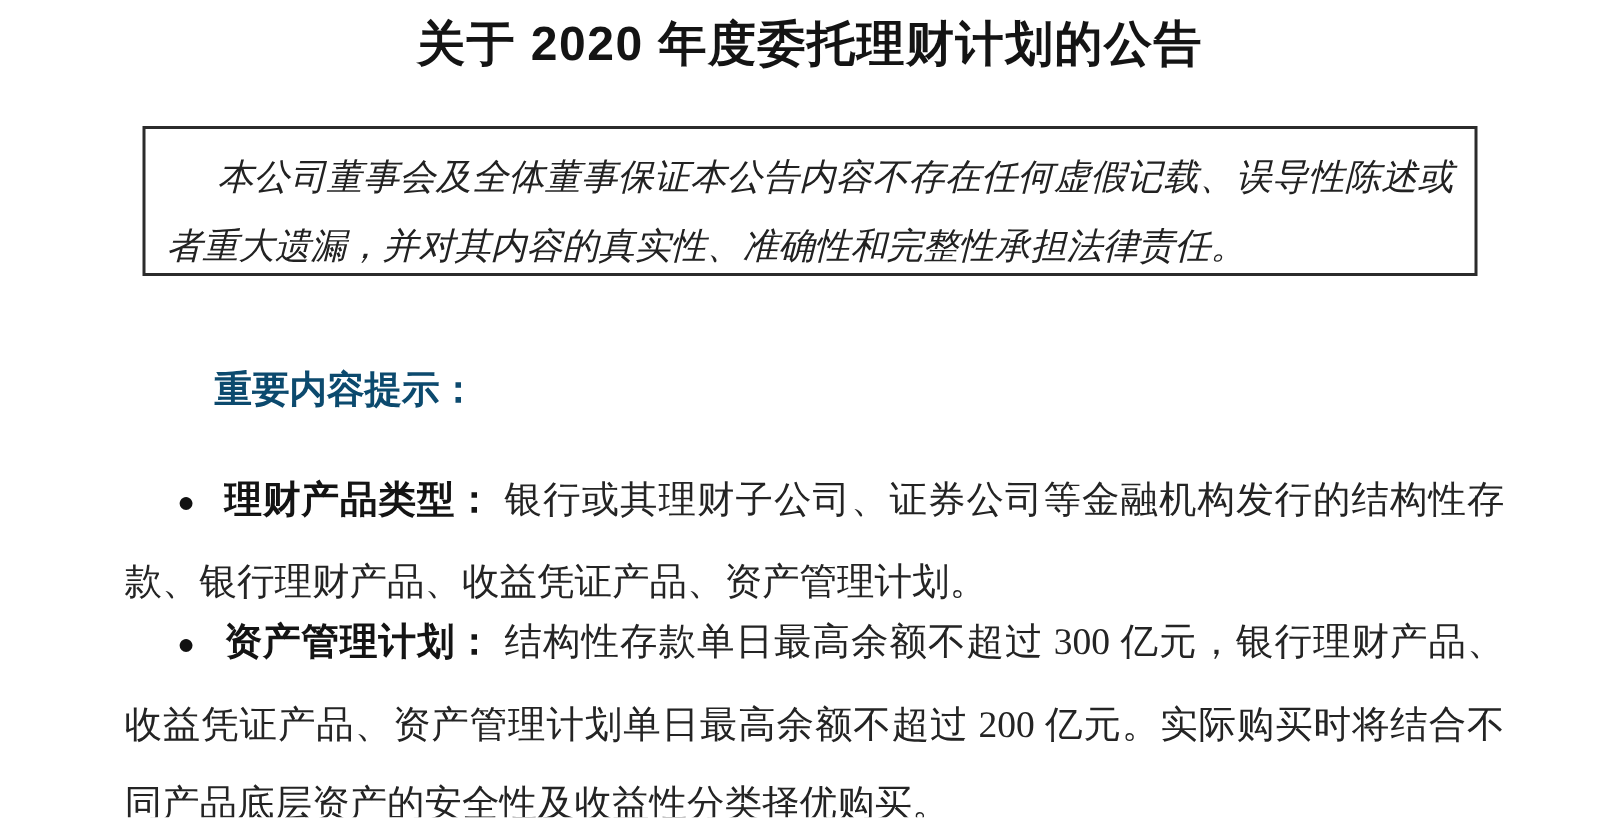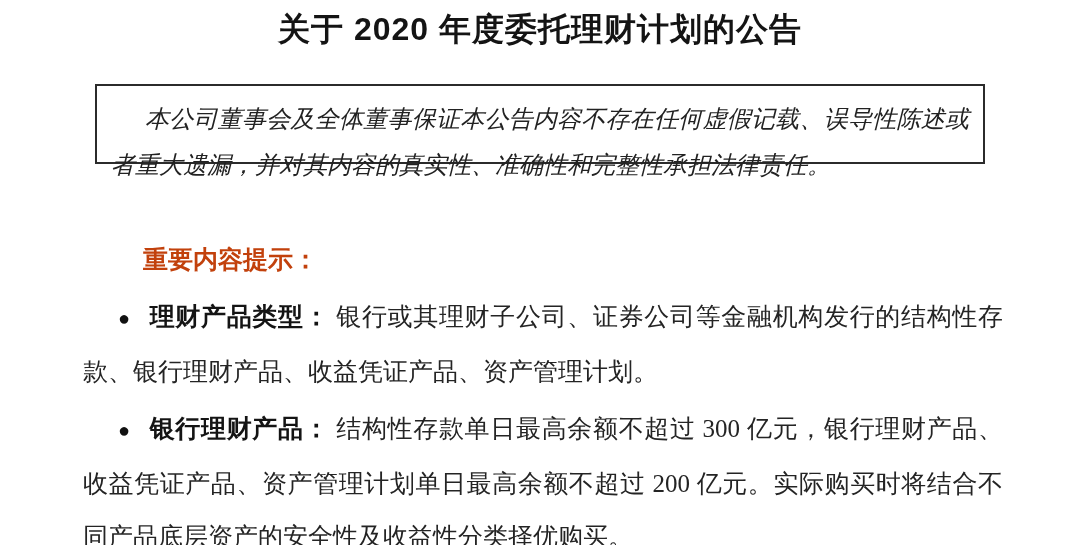--- a/index.html
+++ b/index.html
@@ -27,21 +27,21 @@
     font-weight: bold;
     letter-spacing: 1px;
     color: #141414;
     font-family: "Liberation Sans", "DejaVu Sans", sans-serif;
   }
   .disclaimer-box {
     position: absolute;
     left: 95px;
     top: 84px;
     width: 890px;
-    height: 80px;
+    height: 100px;
     border: 2px solid #2b2b2b;
     box-sizing: border-box;
     background: #ffffff;
   }
   .disclaimer-text {
     margin: 0;
     padding: 10px 14px 0 14px;
     font-size: 24px;
     line-height: 46px;
     text-indent: 34px;
@@ -51,35 +51,35 @@
     font-family: "Liberation Serif", "DejaVu Serif", serif;
   }
   .notice-heading {
     position: absolute;
     left: 83px;
     top: 243px;
     margin: 0;
     font-size: 25px;
     font-weight: bold;
     text-indent: 60px;
-    color: #c2410c;
+    color: #0c4a6e;
     font-family: Liberation Sans, sans-serif;
   }
   .bullet-para {
     position: absolute;
     left: 83px;
     width: 920px;
     margin: 0;
     font-size: 25px;
     line-height: 53px;
     text-align: justify;
     text-indent: 35px;
     color: #242424;
   }
-  .bullet-para.first  { top: 290px; }
+  .bullet-para.first  { top: 307px; }
   .bullet-para.second { top: 402px; }
   .bullet-marker {
     font-size: 20px;
     margin-right: 12px;
     color: #111111;
   }
   .bullet-label {
     font-weight: bold;
     color: #141414;
     font-family: "Liberation Sans", "DejaVu Sans", sans-serif;
@@ -103,17 +103,17 @@
   <p class="notice-heading">重要内容提示：</p>
 
   <p class="bullet-para first">
     <span class="bullet-marker">●</span>
     <span class="bullet-label">理财产品类型：</span>
     <span class="bullet-text">银行或其理财子公司、证券公司等金融机构发行的结构性存款、银行理财产品、收益凭证产品、资产管理计划。</span>
   </p>
 
   <p class="bullet-para second">
     <span class="bullet-marker">●</span>
-    <span class="bullet-label">银行理财产品：</span>
+    <span class="bullet-label">资产管理计划：</span>
     <span class="bullet-text">结构性存款单日最高余额不超过 300 亿元，银行理财产品、收益凭证产品、资产管理计划单日最高余额不超过 200 亿元。实际购买时将结合不同产品底层资产的安全性及收益性分类择优购买。</span>
   </p>
 
 </div>
 
 </body></html>

